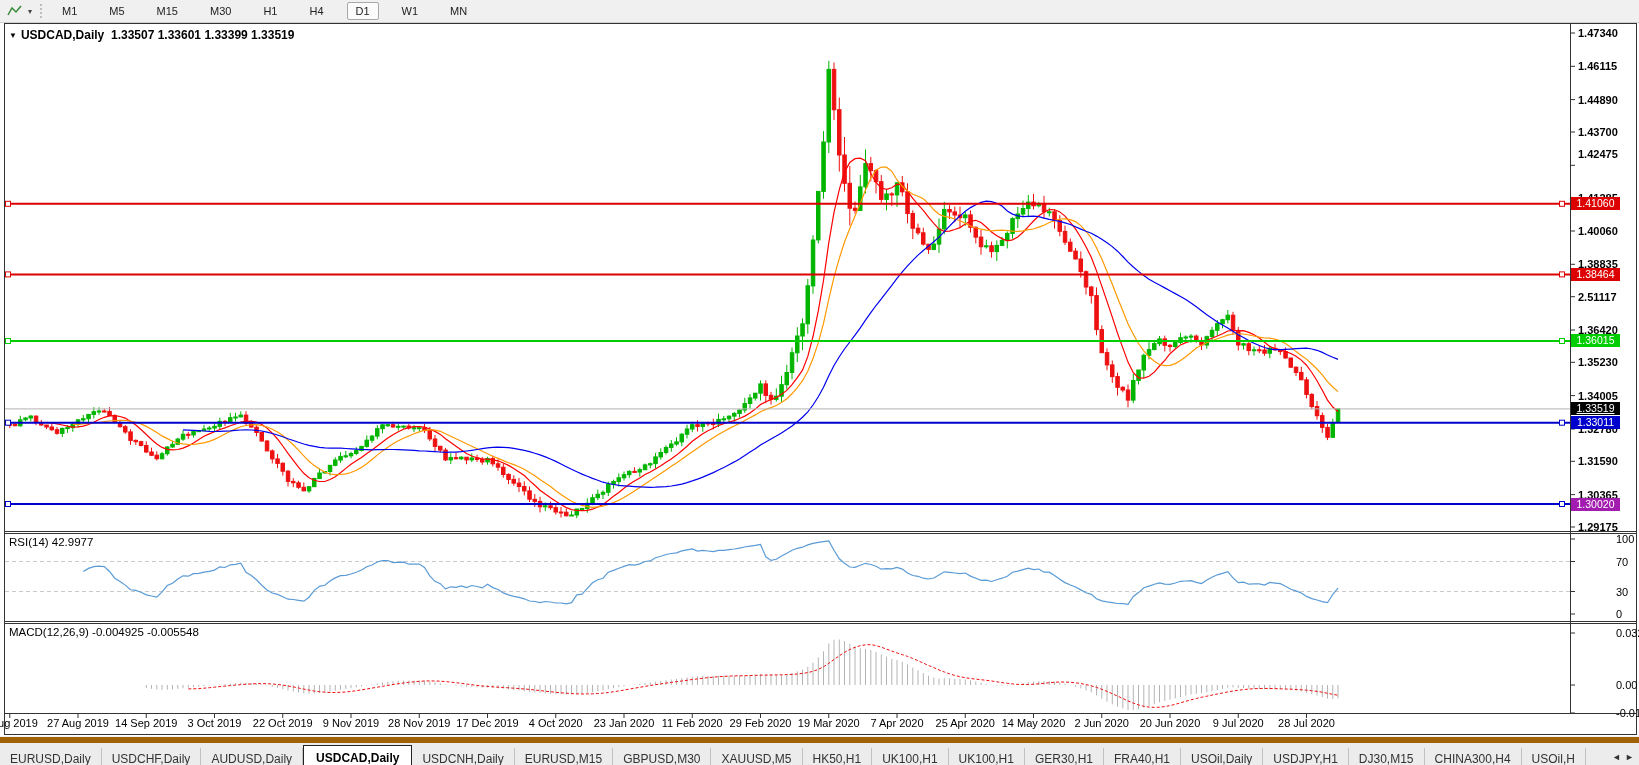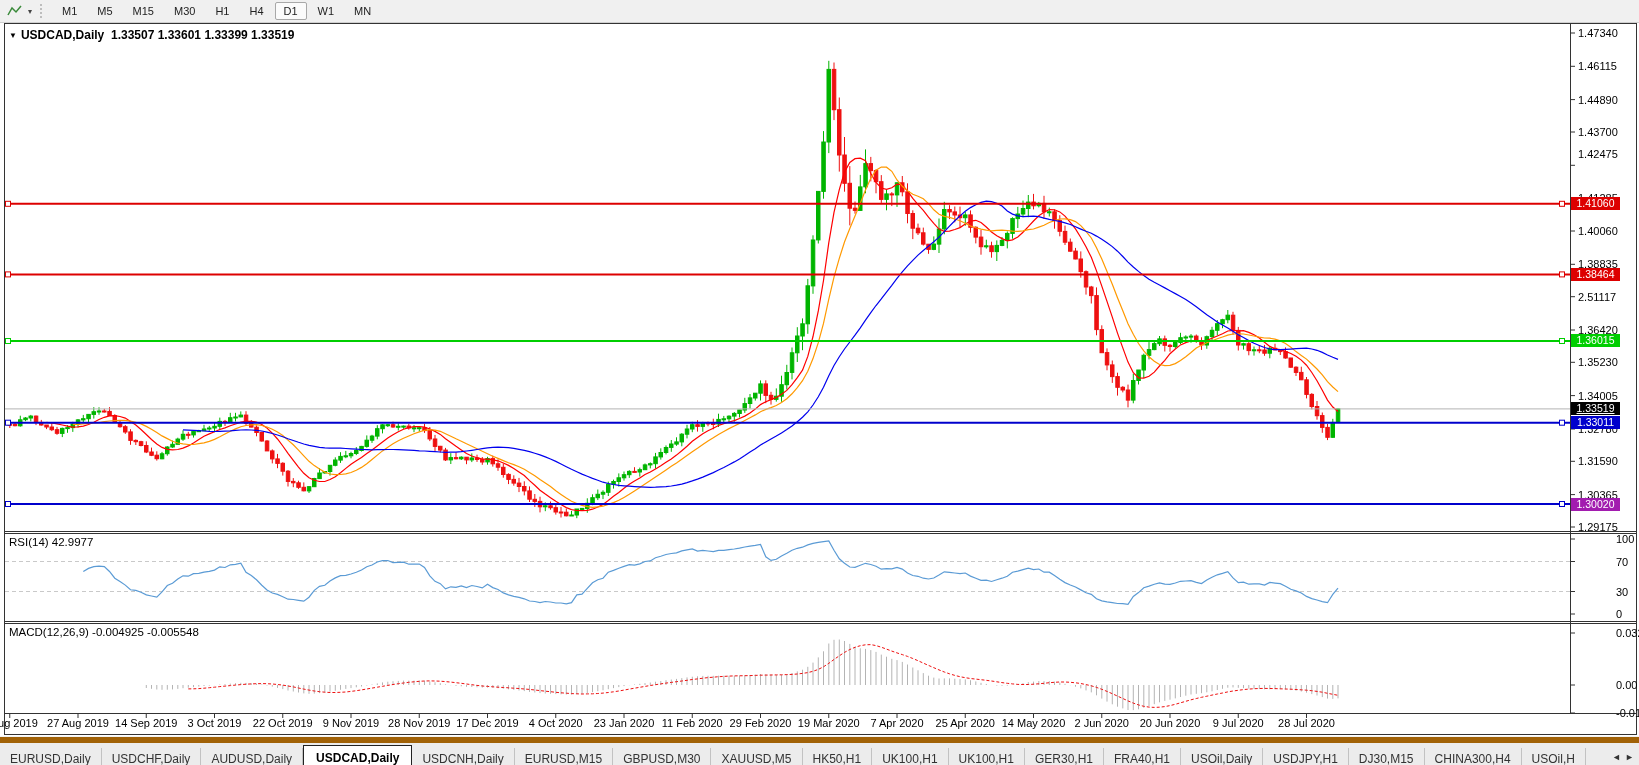--- a/index.html
+++ b/index.html
@@ -10,21 +10,21 @@
   .toolbtn.active{background:#fbfbfb;border:1px solid #a8a8a8;}
   #tool-icon{display:flex;align-items:center;padding:0 6px;}
   .grip{width:4px;height:14px;margin:0 6px 0 2px;border-left:2px dotted #bdbdbd;}
   .caret{font-size:8px;color:#444;margin-left:2px;}
   
   #chart-window{position:absolute;left:0;top:23px;width:1639px;height:713px;background:#fff;}
   #chart-svg{position:absolute;left:0;top:0;}
   #chart-title{position:absolute;left:9px;top:5px;font-size:12px;font-weight:bold;color:#000;z-index:5;}
   #chart-title .tri{font-size:8px;vertical-align:1px;margin-right:4px;}
   .ind-label{position:absolute;left:9px;font-size:11.5px;color:#000;z-index:5;}
-  .ytick{position:absolute;left:1578px;font-size:11px;color:#000;line-height:12px;z-index:4;}
+  .ytick{position:absolute;left:1578px;font-size:11px;color:#000;line-height:12px;z-index:4;font-weight:bold;}
   .stick{position:absolute;left:1576px;font-size:11px;color:#000;line-height:12px;z-index:4;margin-left:40px;}
   .tag{position:absolute;left:1571px;width:49px;height:13px;line-height:13px;font-size:10.5px;color:#fff;text-align:center;z-index:6;}
   .datelbl{position:absolute;top:694px;font-size:11px;color:#000;width:80px;text-align:center;z-index:4;}
   
   #tabbar{position:absolute;left:0;top:737px;width:1639px;height:28px;background:#ececec;border-top:6px solid #a16207;display:flex;align-items:flex-end;}
   #tabs{display:flex;align-items:flex-end;height:100%;overflow:hidden;width:1600px;}
   .tab{font-size:12px;color:#333;padding:4px 10px 5px 10px;white-space:nowrap;border-right:1px solid #c2c2c2;background:#ececec;}
   .tab.active{background:#fff;border:1px solid #222;border-bottom:none;color:#000;font-weight:600;padding:5px 12px 6px 12px;}
   .tabscroll{position:absolute;top:9px;font-size:9px;color:#333;cursor:default;}
 </style>
@@ -34,21 +34,21 @@
 <div id="app">
 
   <div id="toolbar">
     <div id="tool-icon">
       <svg width="20" height="14">
           <polyline points="2,11 6,4 10,8 15,2" stroke="#3a8a3a" stroke-width="1.5" fill="none"></polyline>
         </svg>
       <span class="caret">▾</span>
     </div>
     <div class="grip"></div>
-    <div id="tf-buttons" style="display:flex;">
+    <div id="tf-buttons" style="display:flex;gap:12px;">
         <div class="toolbtn">M1</div>
         <div class="toolbtn">M5</div>
         <div class="toolbtn">M15</div>
         <div class="toolbtn">M30</div>
         <div class="toolbtn">H1</div>
         <div class="toolbtn">H4</div>
         <div class="toolbtn active">D1</div>
         <div class="toolbtn">W1</div>
         <div class="toolbtn">MN</div>
       </div>

